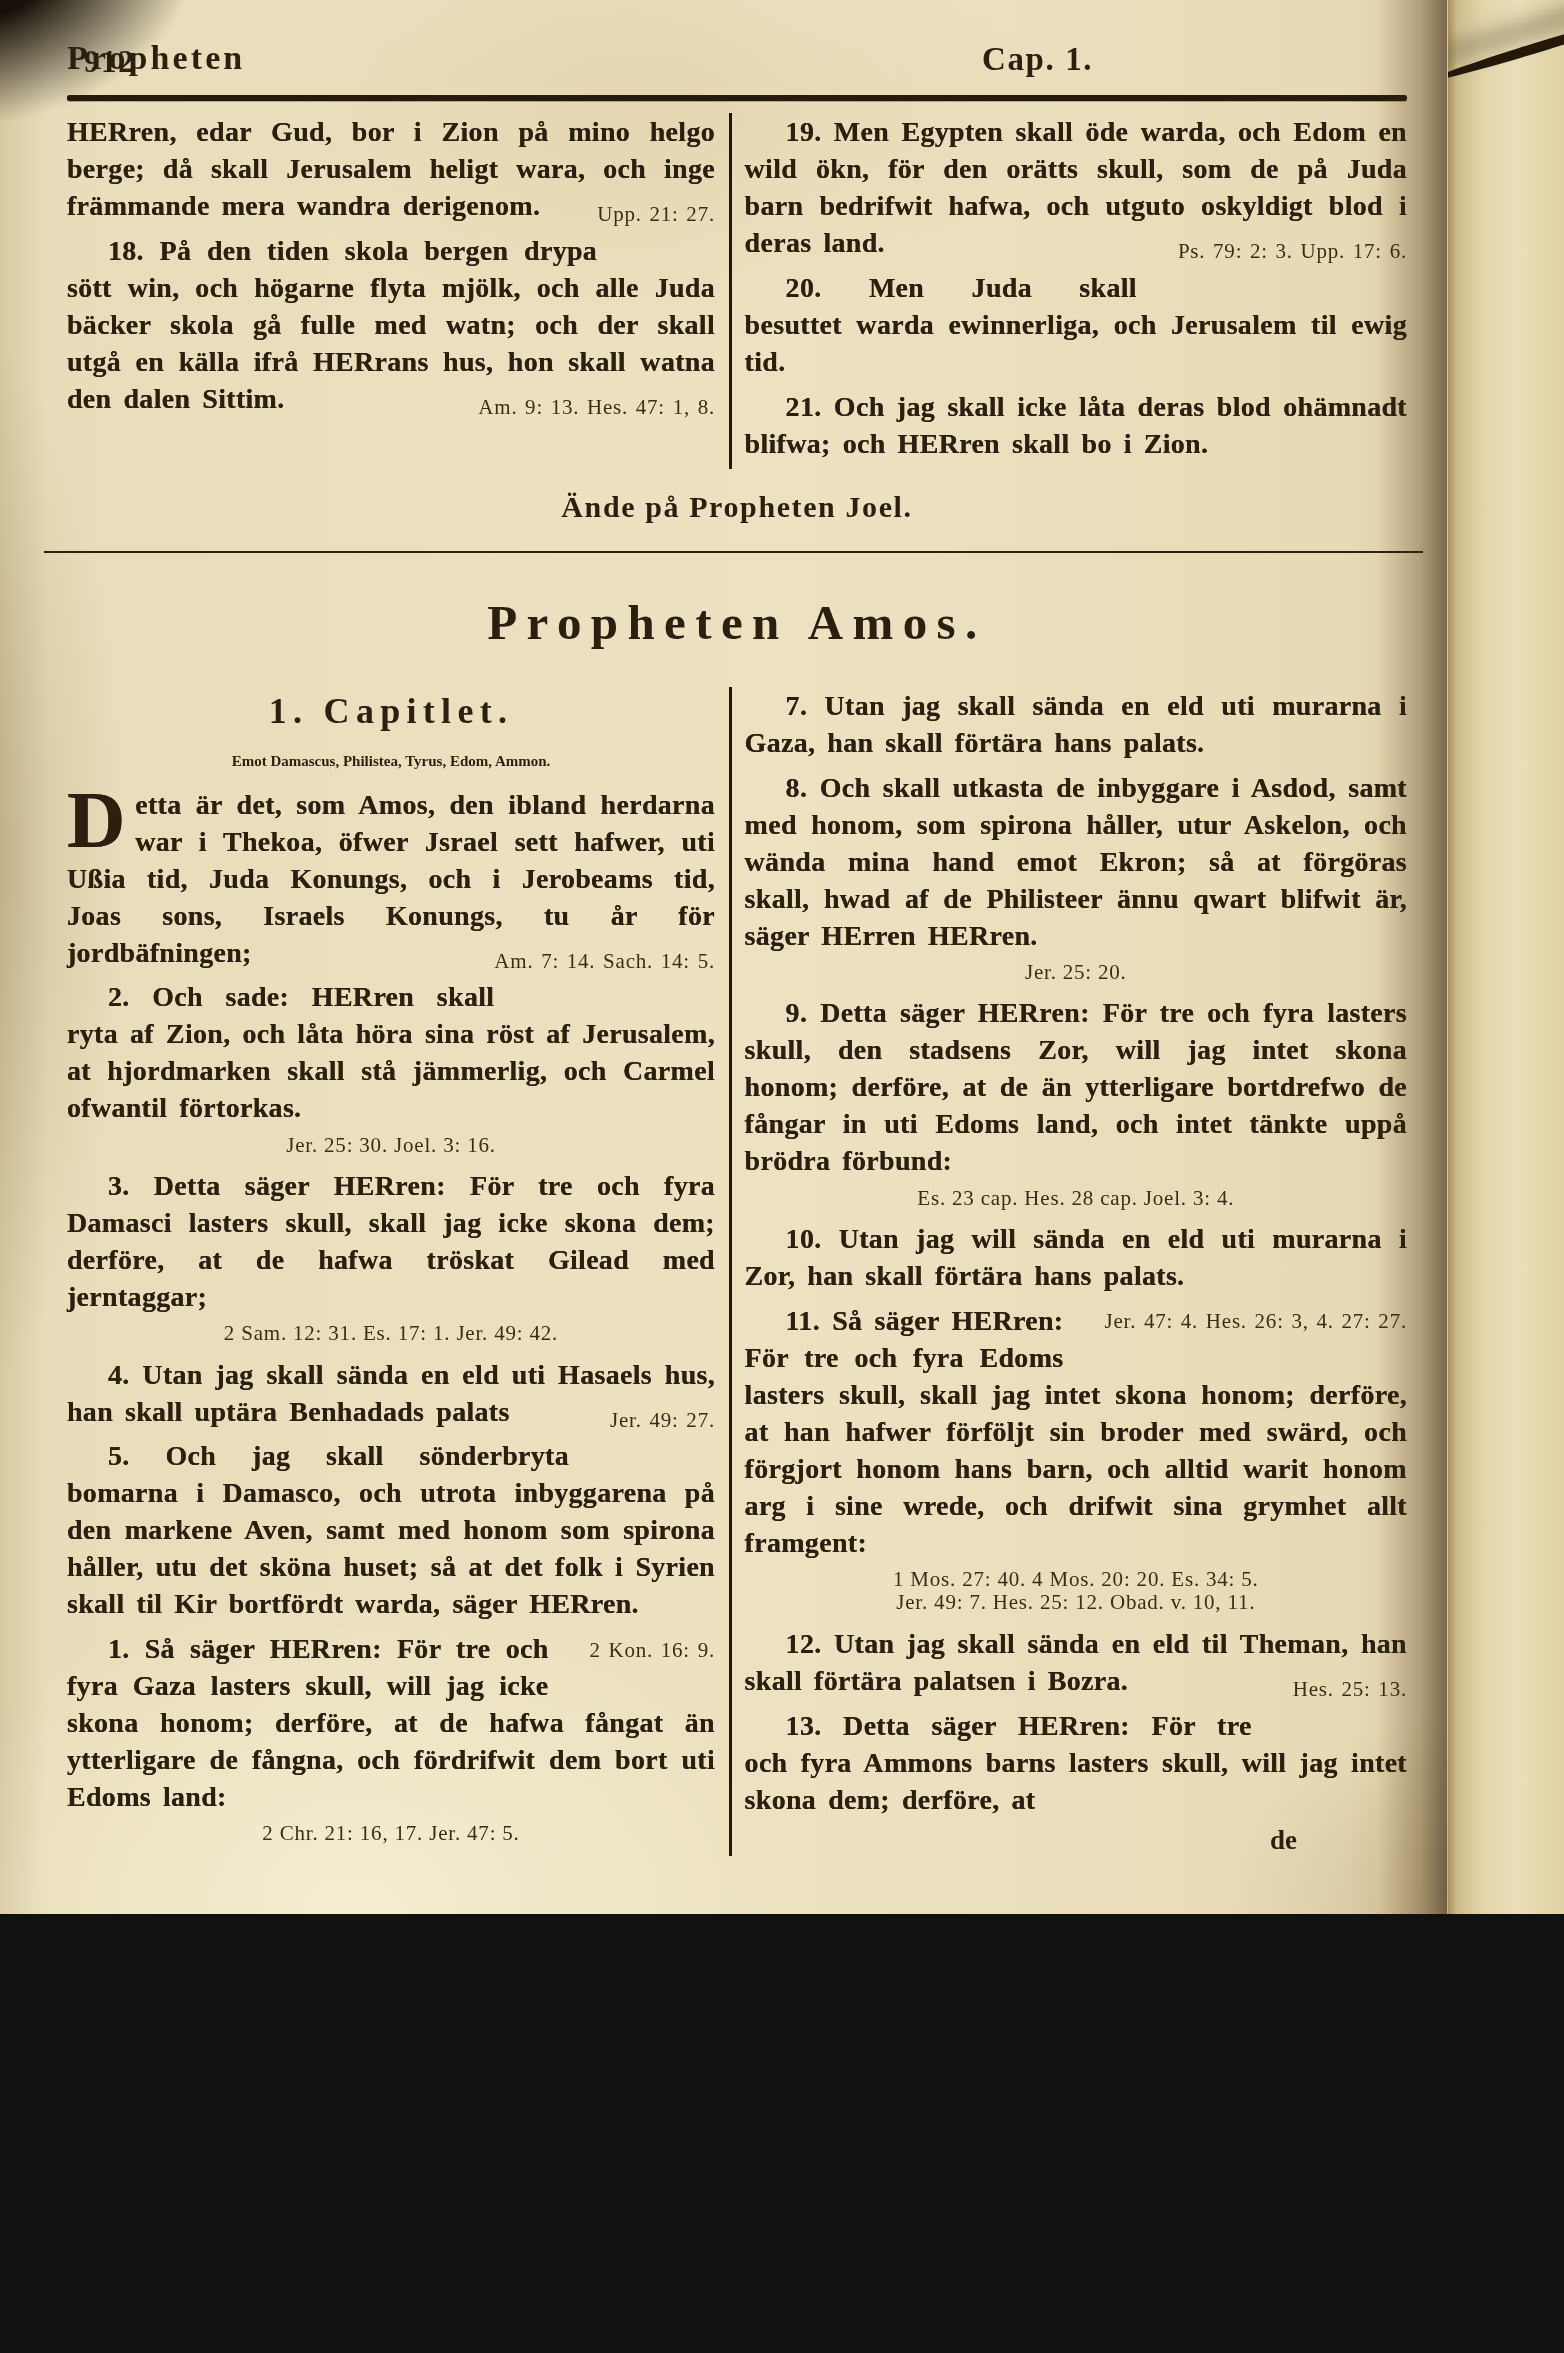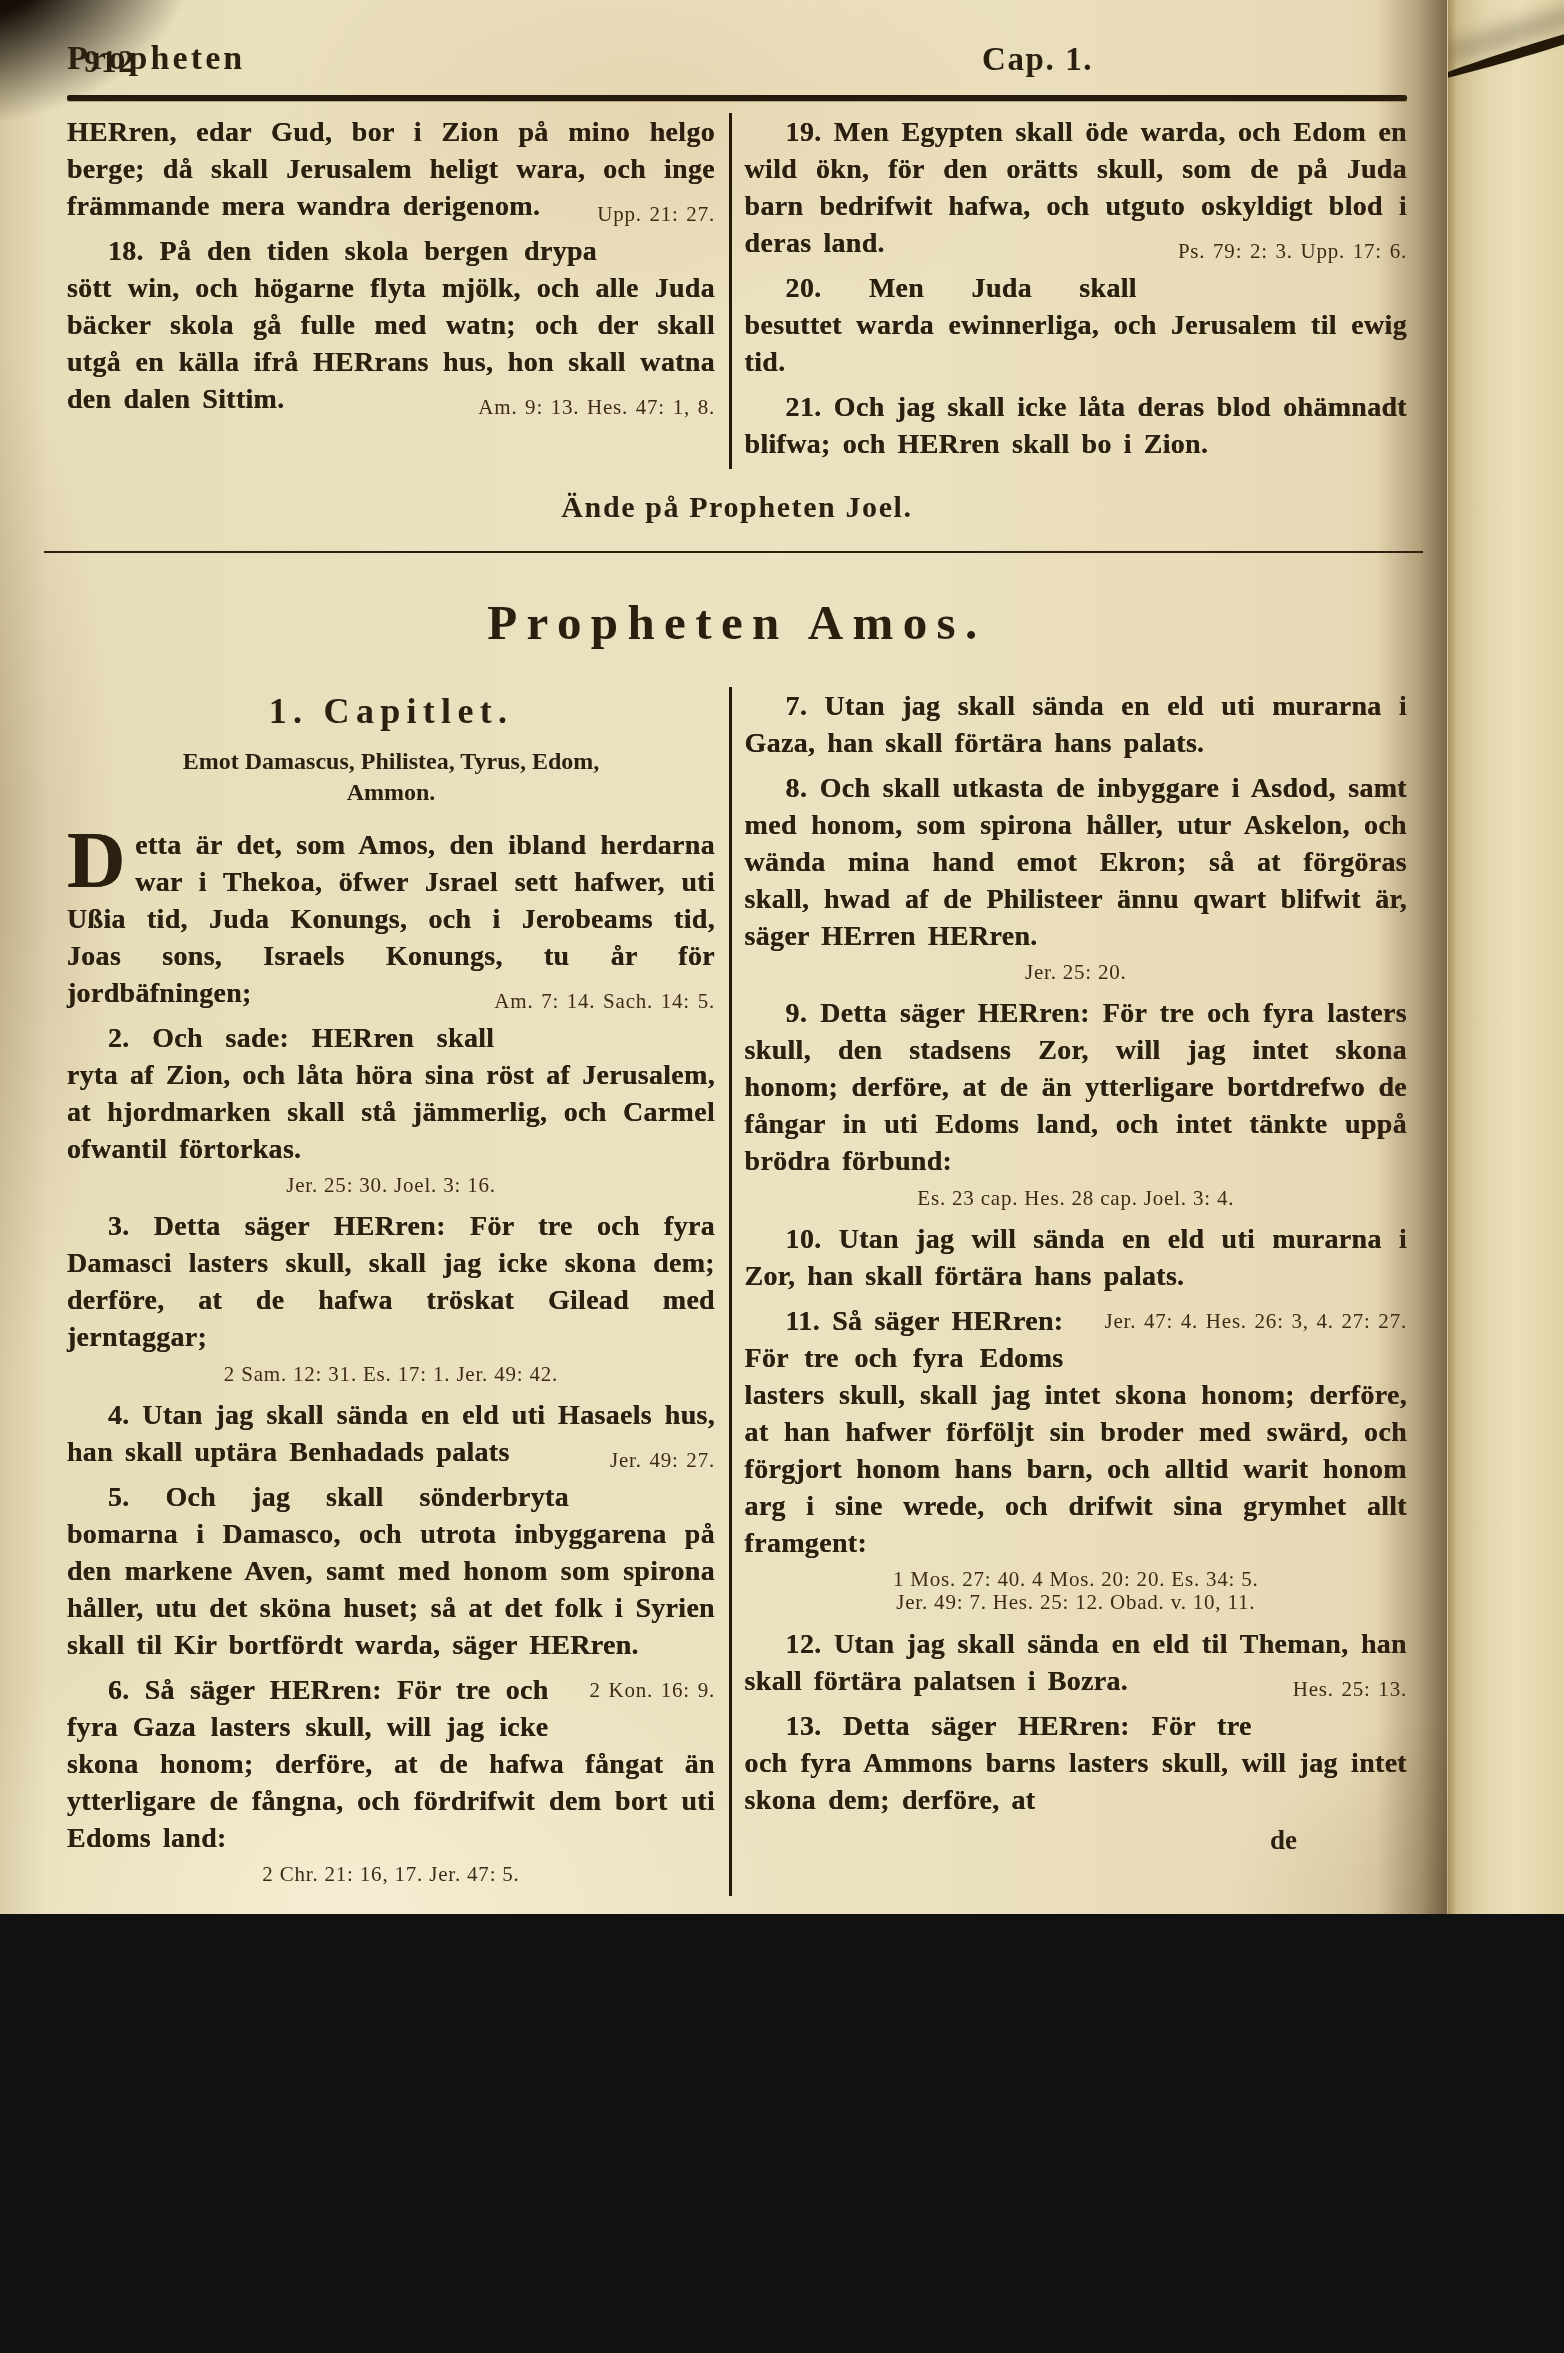--- a/index.html
+++ b/index.html
@@ -39,21 +39,21 @@
   }
   .verse.indent{text-indent:41px;}
   .ref{font-weight:normal;font-size:21px;letter-spacing:0.8px;word-spacing:1.6px;color:#3c2c17;text-shadow:none;}
   .ref.inline{float:right;padding-top:9.4px;}
   .refline{text-align:center;font-weight:normal;font-size:21px;letter-spacing:0.8px;color:#3c2c17;margin:-1.6px 0 9.4px 0;}
   .dropcap{float:left;font-size:81px;line-height:63px;padding:3.1px 9.4px 0 0;font-weight:bold;}
   
   .joel-end{margin-top:20.3px;text-align:center;font-size:30px;font-weight:bold;letter-spacing:1.6px;}
   .book-title{margin-top:41px;text-align:center;font-size:49px;font-weight:bold;letter-spacing:9.4px;}
   .chap-head{text-align:center;font-size:36px;font-weight:bold;letter-spacing:6.3px;margin:3.1px 0 14px 0;}
-  .chap-sum{max-width:501px;margin:0 auto 19px auto;text-align:center;font-size:24px;line-height:30.5px;font-weight:bold;}
+  .chap-sum{max-width:501px;margin:0 auto 9px auto;text-align:center;font-size:15px;line-height:30.5px;font-weight:bold;}
   .catchword{text-align:right;padding-right:110px;font-size:27px;font-weight:bold;margin-top:4.7px;}
   
   .crease{position:absolute;top:0;left:1377px;width:70px;height:2354px;
     background:linear-gradient(90deg,rgba(70,48,20,0) 0%,rgba(70,48,20,.28) 60%,rgba(42,26,8,.55) 100%);}
   .curl{position:absolute;top:0;left:1448px;width:117px;height:2354px;overflow:hidden;
     background:linear-gradient(90deg,#a8915e 0%,#cdbd8e 8%,#e2d5ac 30%,#eadfb9 60%,#e0d2a4 100%);}
   .curl-edge{position:absolute;top:41px;left:-23.5px;width:235px;height:10.2px;background:#241808;
     border-radius:50%;transform:rotate(-17deg);box-shadow:0 -20.3px 20.3px rgba(30,18,6,.55);}
   .curl-text{position:absolute;top:75px;left:-117px;width:407px;
     transform:rotate(-27deg);transform-origin:100% 0;
@@ -98,21 +98,21 @@
       <div class="col-l">
         <div class="chap-head">1. Capitlet.</div>
         <div class="chap-sum">Emot Damascus, Philistea, Tyrus, Edom, Ammon.</div>
         <p class="verse"><span class="dropcap">D</span><span>etta är det, som Amos, den ibland herdarna war i Thekoa, öfwer Jsrael sett hafwer, uti Ußia tid, Juda Konungs, och i Jerobeams tid, Joas sons, Israels Konungs, tu år för jordbäfningen;</span><span class="ref inline">Am. 7: 14.  Sach. 14: 5.</span></p>
         <p class="verse indent"><span>2. Och sade: HERren skall ryta af Zion, och låta höra sina röst af Jerusalem, at hjordmarken skall stå jämmerlig, och Carmel ofwantil förtorkas.</span></p>
         <div class="refline">Jer. 25: 30.  Joel. 3: 16.</div>
         <p class="verse indent"><span>3. Detta säger HERren: För tre och fyra Damasci lasters skull, skall jag icke skona dem; derföre, at de hafwa tröskat Gilead med jerntaggar;</span></p>
         <div class="refline">2 Sam. 12: 31.  Es. 17: 1.  Jer. 49: 42.</div>
         <p class="verse indent"><span>4. Utan jag skall sända en eld uti Hasaels hus, han skall uptära Benhadads palats</span><span class="ref inline">Jer. 49: 27.</span></p>
         <p class="verse indent"><span>5. Och jag skall sönderbryta bomarna i Damasco, och utrota inbyggarena på den markene Aven, samt med honom som spirona håller, utu det sköna huset; så at det folk i Syrien skall til Kir bortfördt warda, säger HERren.</span><span class="ref inline">2 Kon. 16: 9.</span></p>
-        <p class="verse indent"><span>6. Så säger HERren: För tre och fyra Gaza lasters skull, will jag icke skona honom; derföre, at de hafwa fångat än ytterligare de fångna, och fördrifwit dem bort uti Edoms land:</span></p>
+        <p class="verse indent"><span>1. Så säger HERren: För tre och fyra Gaza lasters skull, will jag icke skona honom; derföre, at de hafwa fångat än ytterligare de fångna, och fördrifwit dem bort uti Edoms land:</span></p>
         <div class="refline">2 Chr. 21: 16, 17.  Jer. 47: 5.</div>
       </div>
       <div class="vdiv"></div>
       <div class="col-r">
         <p class="verse indent"><span>7. Utan jag skall sända en eld uti murarna i Gaza, han skall förtära hans palats.</span></p>
         <p class="verse indent"><span>8. Och skall utkasta de inbyggare i Asdod, samt med honom, som spirona håller, utur Askelon, och wända mina hand emot Ekron; så at förgöras skall, hwad af de Philisteer ännu qwart blifwit är, säger HErren HERren.</span></p>
         <div class="refline">Jer. 25: 20.</div>
         <p class="verse indent"><span>9. Detta säger HERren: För tre och fyra lasters skull, den stadsens Zor, will jag intet skona honom; derföre, at de än ytterligare bortdrefwo de fångar in uti Edoms land, och intet tänkte uppå brödra förbund:</span></p>
         <div class="refline">Es. 23 cap.  Hes. 28 cap.  Joel. 3: 4.</div>
         <p class="verse indent"><span>10. Utan jag will sända en eld uti murarna i Zor, han skall förtära hans palats.</span><span class="ref inline">Jer. 47: 4.  Hes. 26: 3, 4.  27: 27.</span></p>

